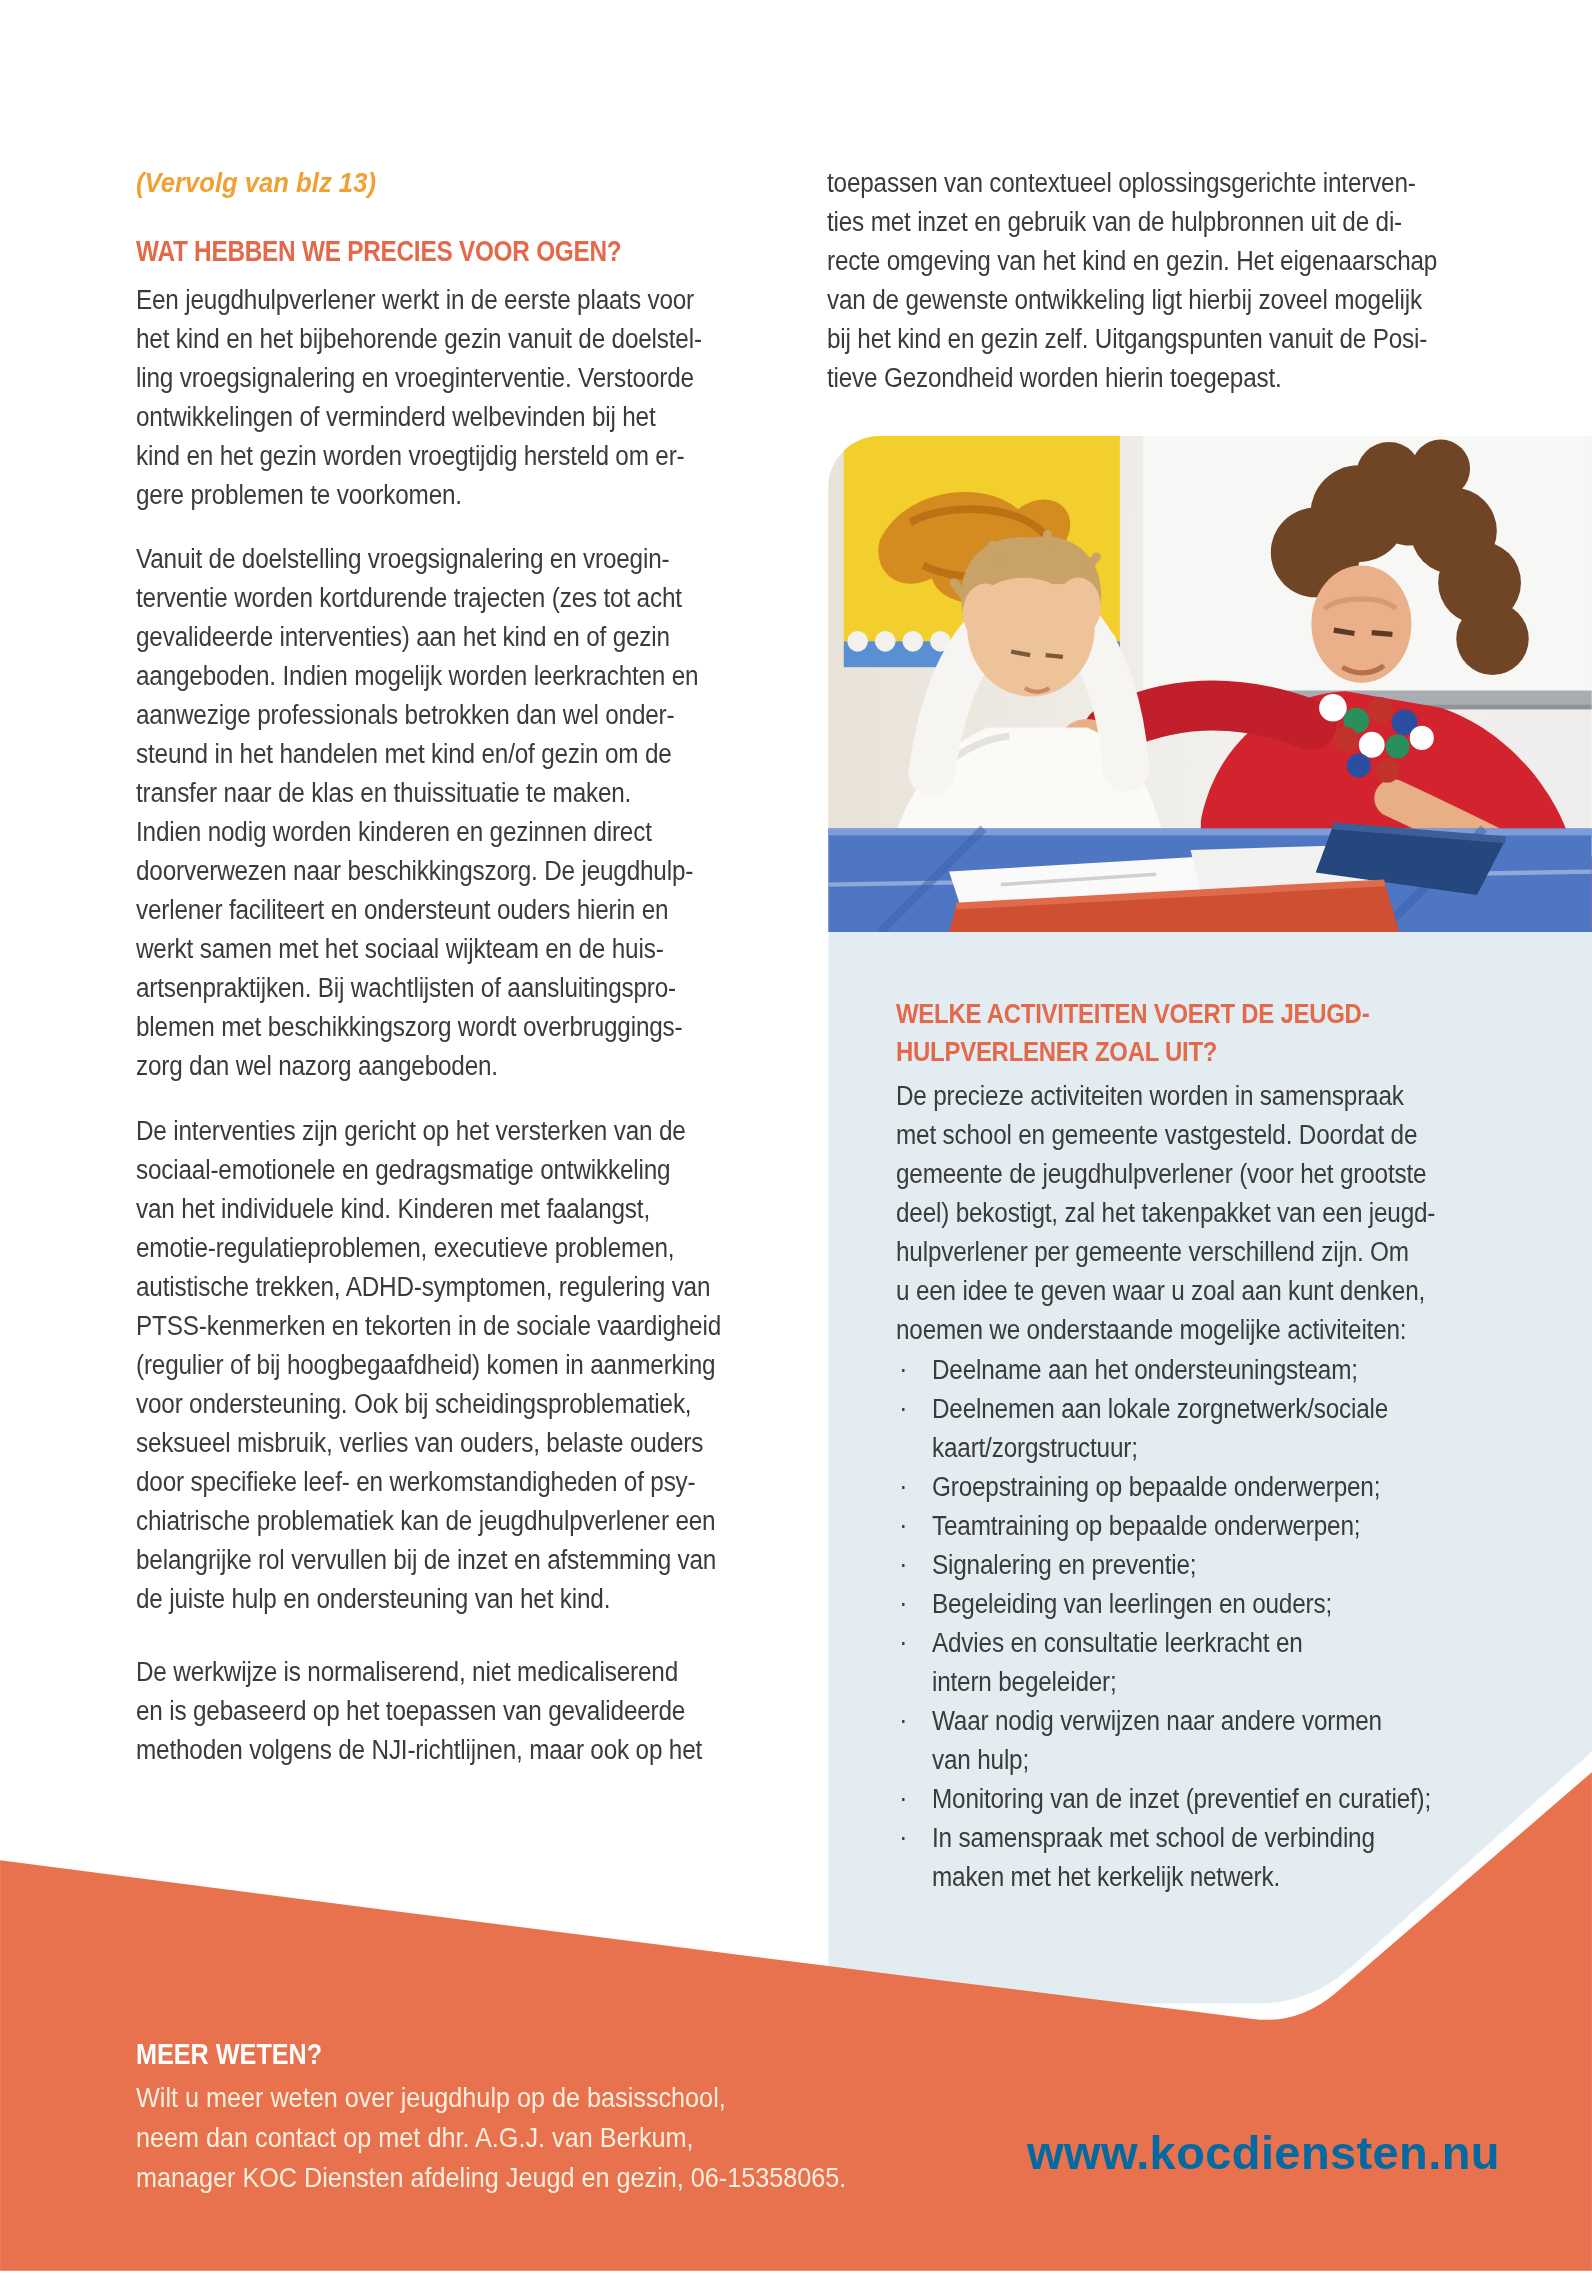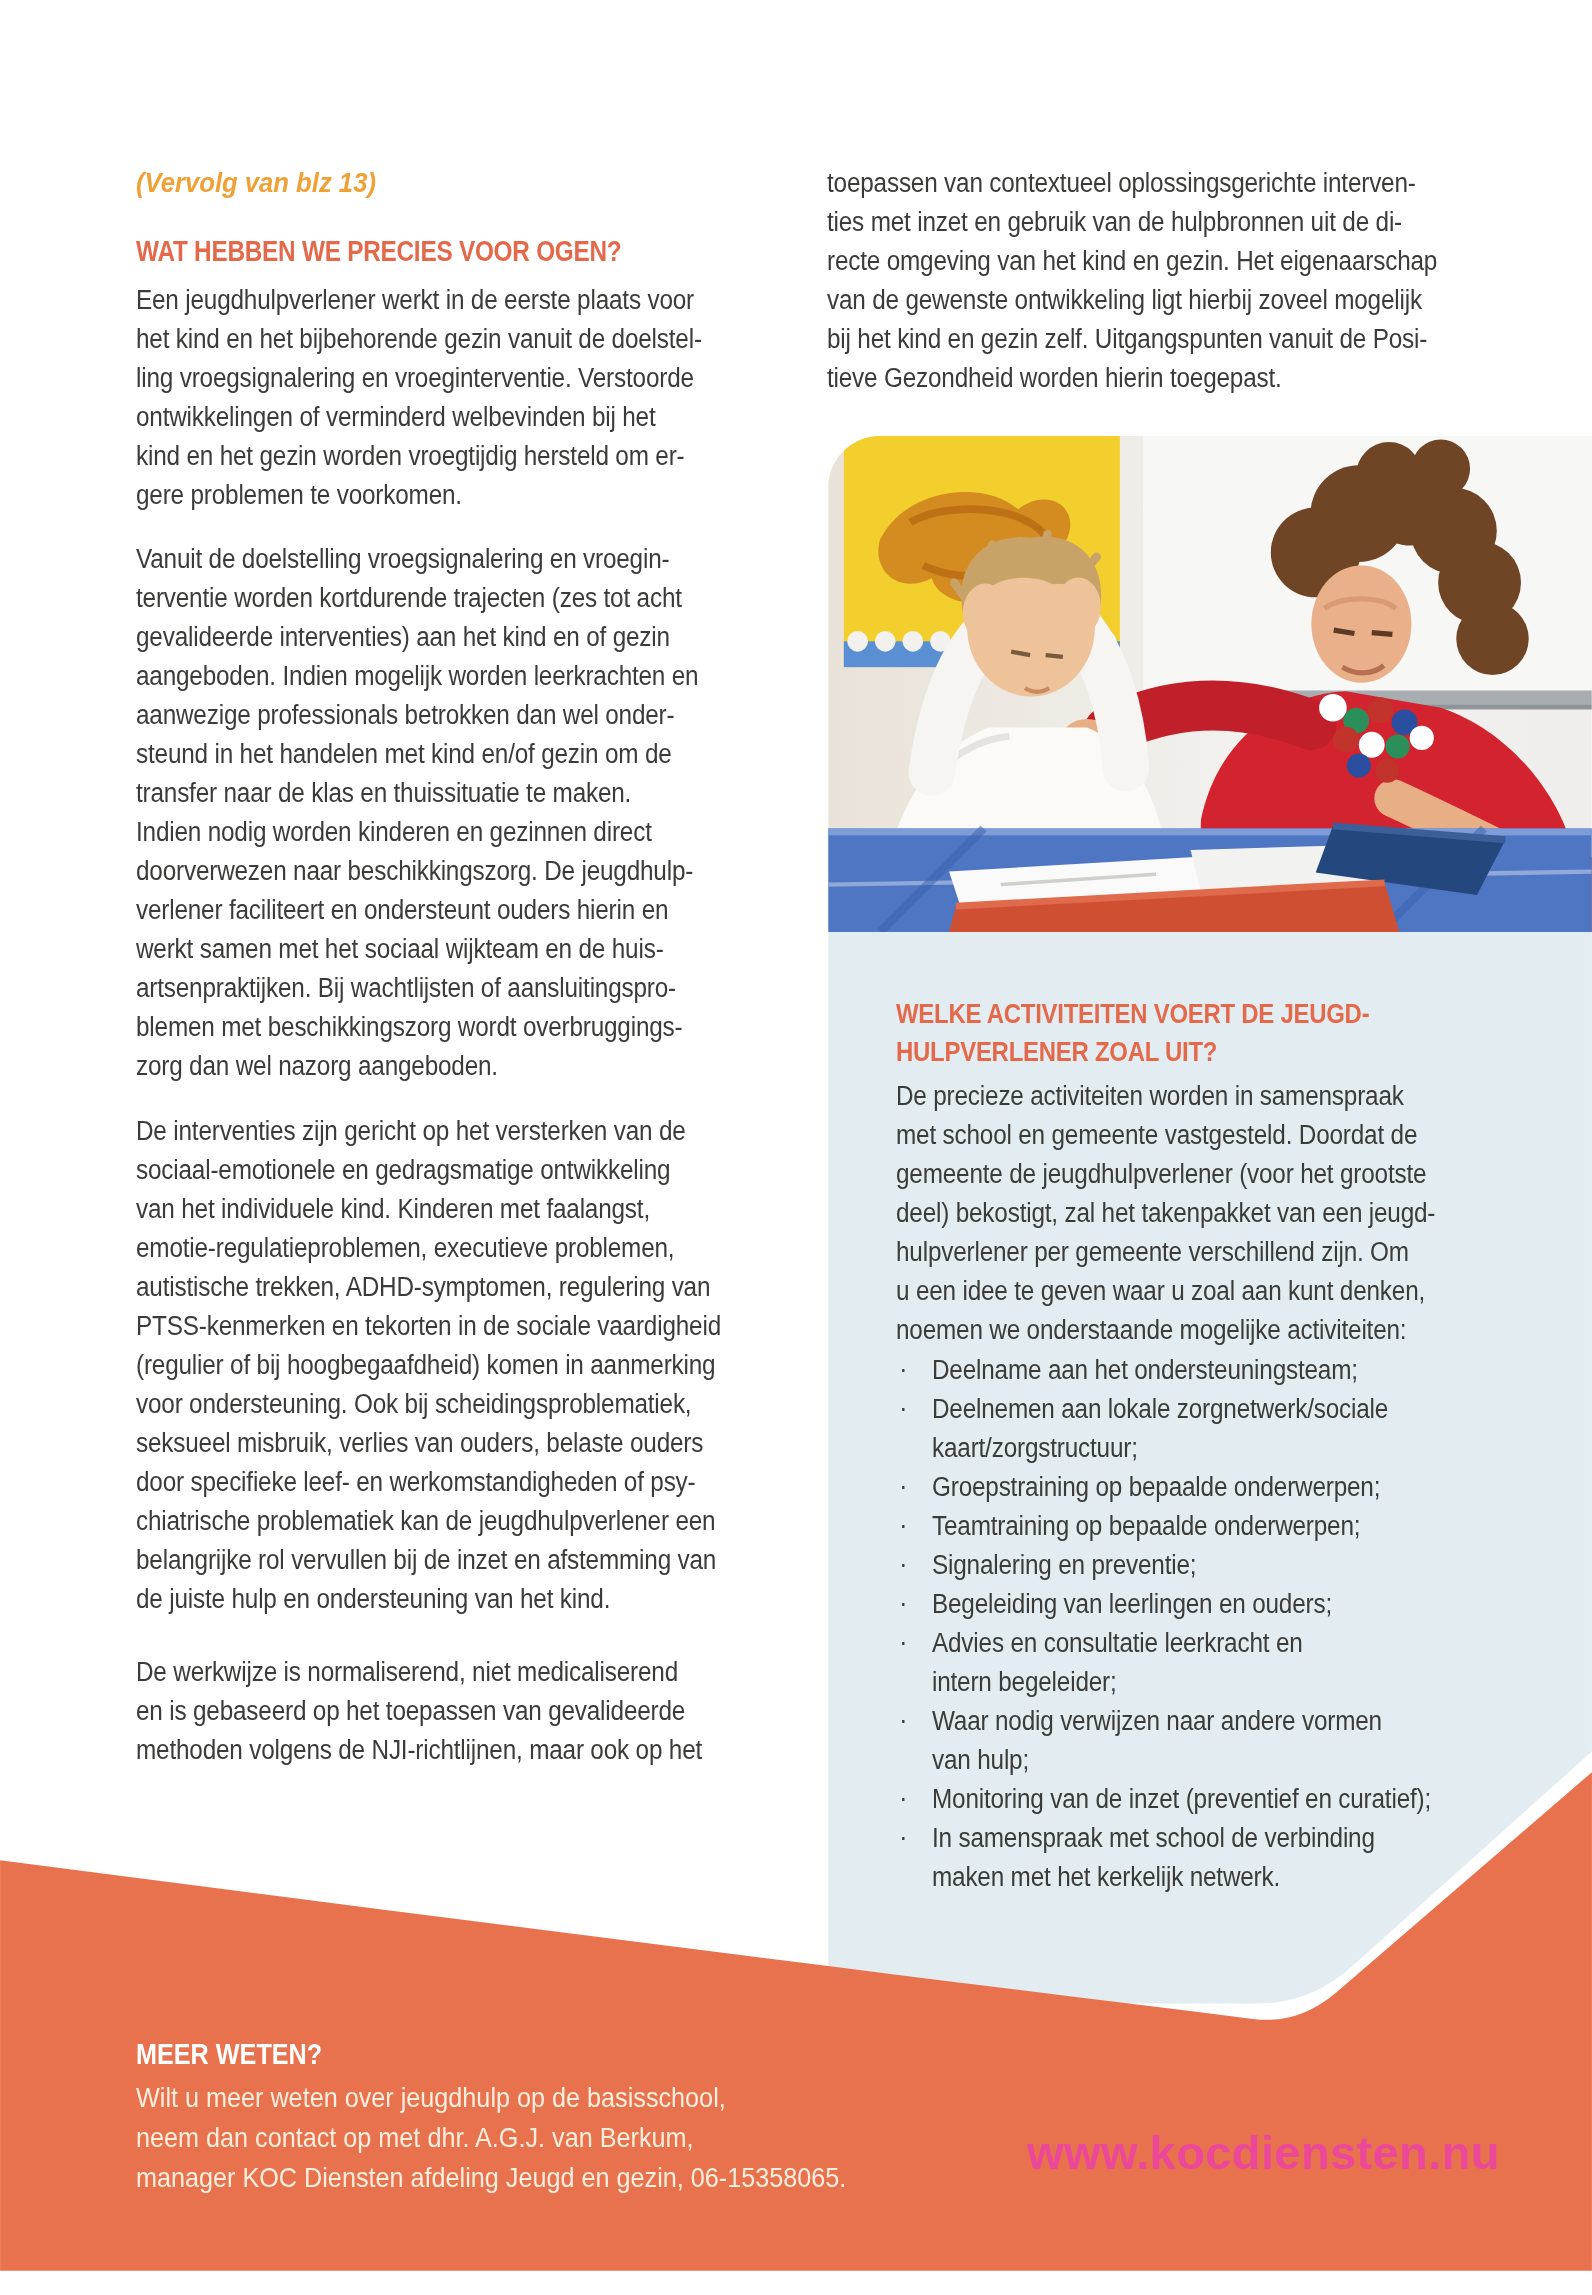--- a/index.html
+++ b/index.html
@@ -11,21 +11,21 @@
   .cond-h{transform:scaleX(0.84);transform-origin:0 0;}
   .note{font-style:italic;font-weight:600;font-size:28.5px;color:#F0A136;}
   .h-orange{font-weight:700;font-size:29px;color:#E4694A;letter-spacing:-0.3px;}
   .body-txt{font-size:27px;line-height:39px;letter-spacing:-0.2px;}
   .panel-h{font-weight:700;font-size:28.5px;line-height:38px;color:#E4694A;letter-spacing:-0.3px;}
   ul.blist{list-style:none;margin:0;padding:0;font-size:27px;line-height:39px;letter-spacing:-0.2px;}
   ul.blist li{position:relative;padding-left:40px;white-space:pre-line;}
   ul.blist li::before{content:"\00B7";position:absolute;left:3.5px;top:-0.9px;color:#3B3B3A;}
   .footer-h{font-weight:700;font-size:30px;color:#ffffff;}
   .footer-txt{font-size:28px;line-height:40px;color:#FAEFDE;}
-  .site{font-weight:700;font-size:47px;color:#ec4899;letter-spacing:0.4px;text-decoration:none;}
+  .site{font-weight:700;font-size:47px;color:#0369a1;letter-spacing:0.4px;text-decoration:none;}
   .photo{left:828px;top:436px;width:764px;height:496px;border-radius:52px 0 0 0;overflow:hidden;}
 </style>
 </head>
 <body>
 
 <div class="page">
 
   <svg class="abs" style="left:0;top:0;" width="1592" height="2295" viewBox="0 0 1845 2660">
     <path d="M960,1072 H1845 V2030 L1568,2278 Q1520,2322 1458,2322 H960 Z" fill="#E2ECF1"></path>
     <path d="M0,2156 C480,2218 980,2282 1452,2340 Q1504,2347 1548,2310 L1845,2054 V2632 H0 Z" fill="#E8724D"></path>

